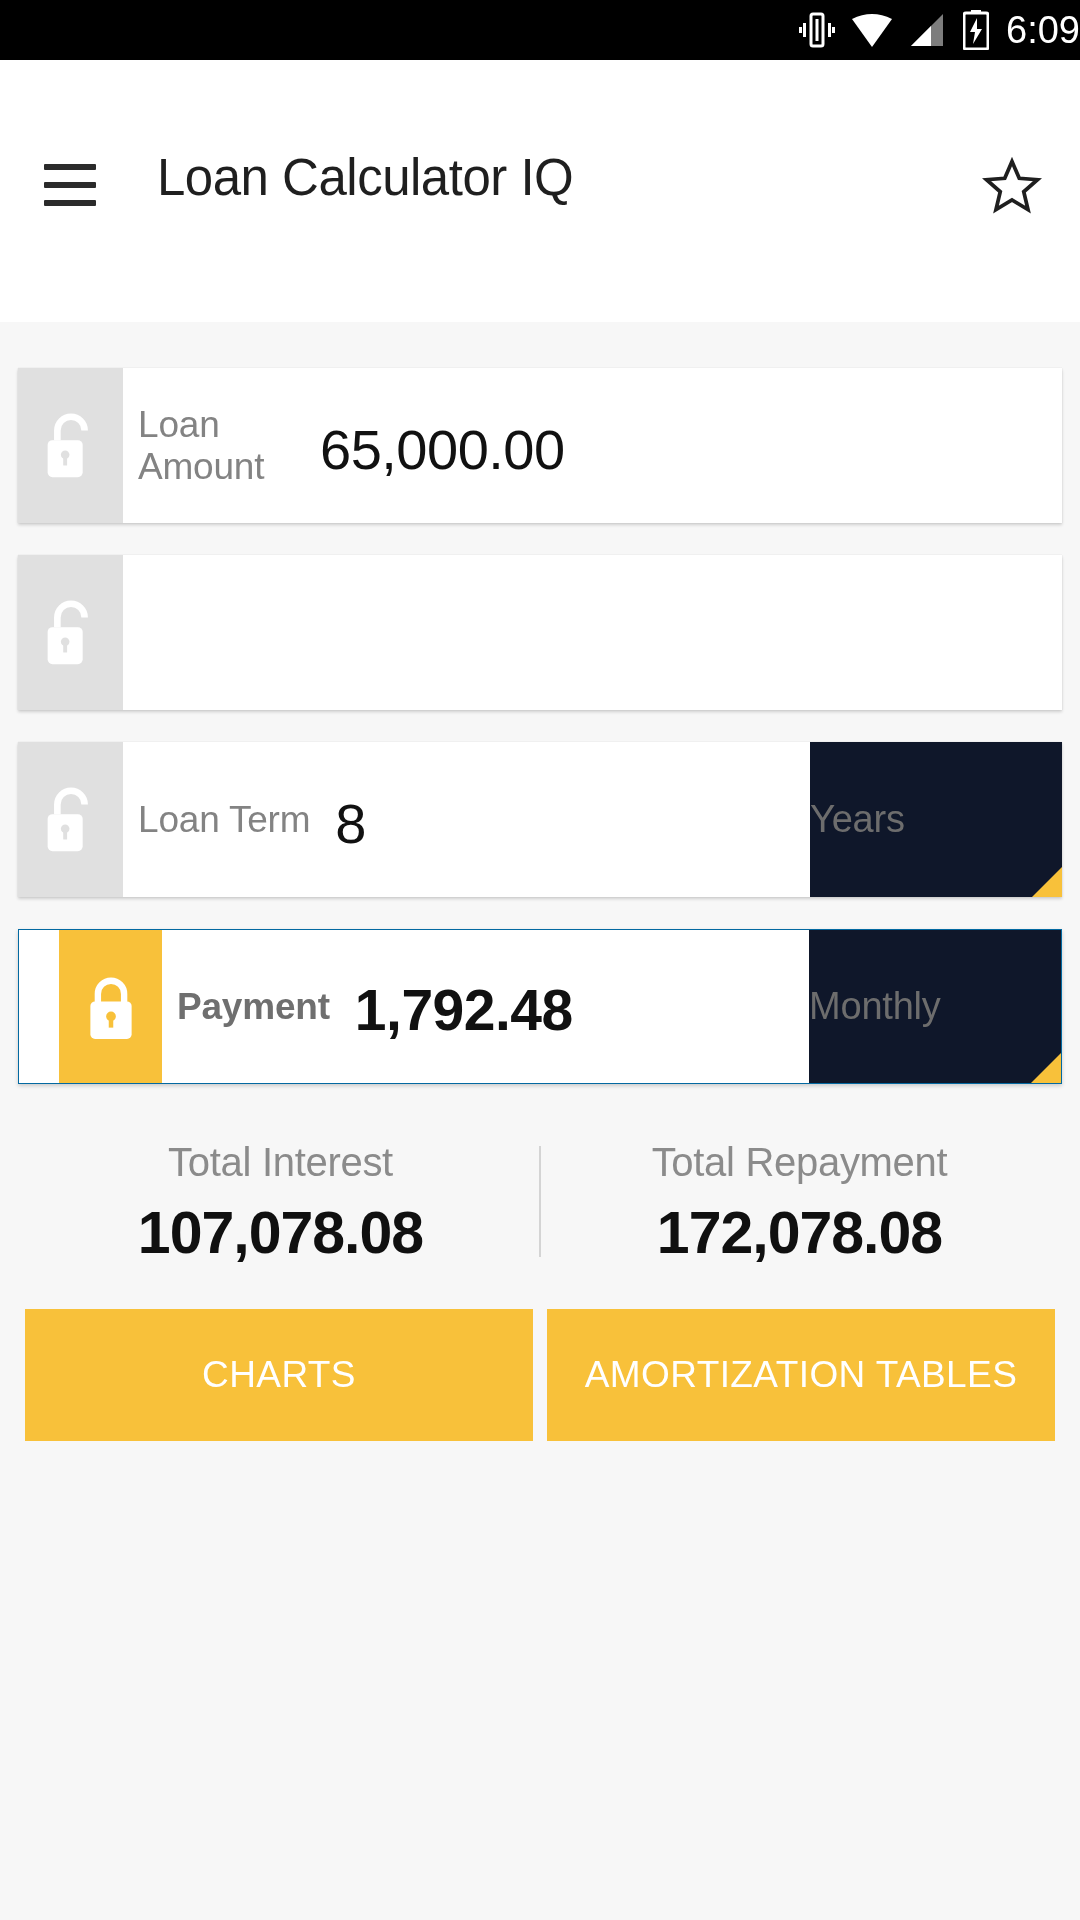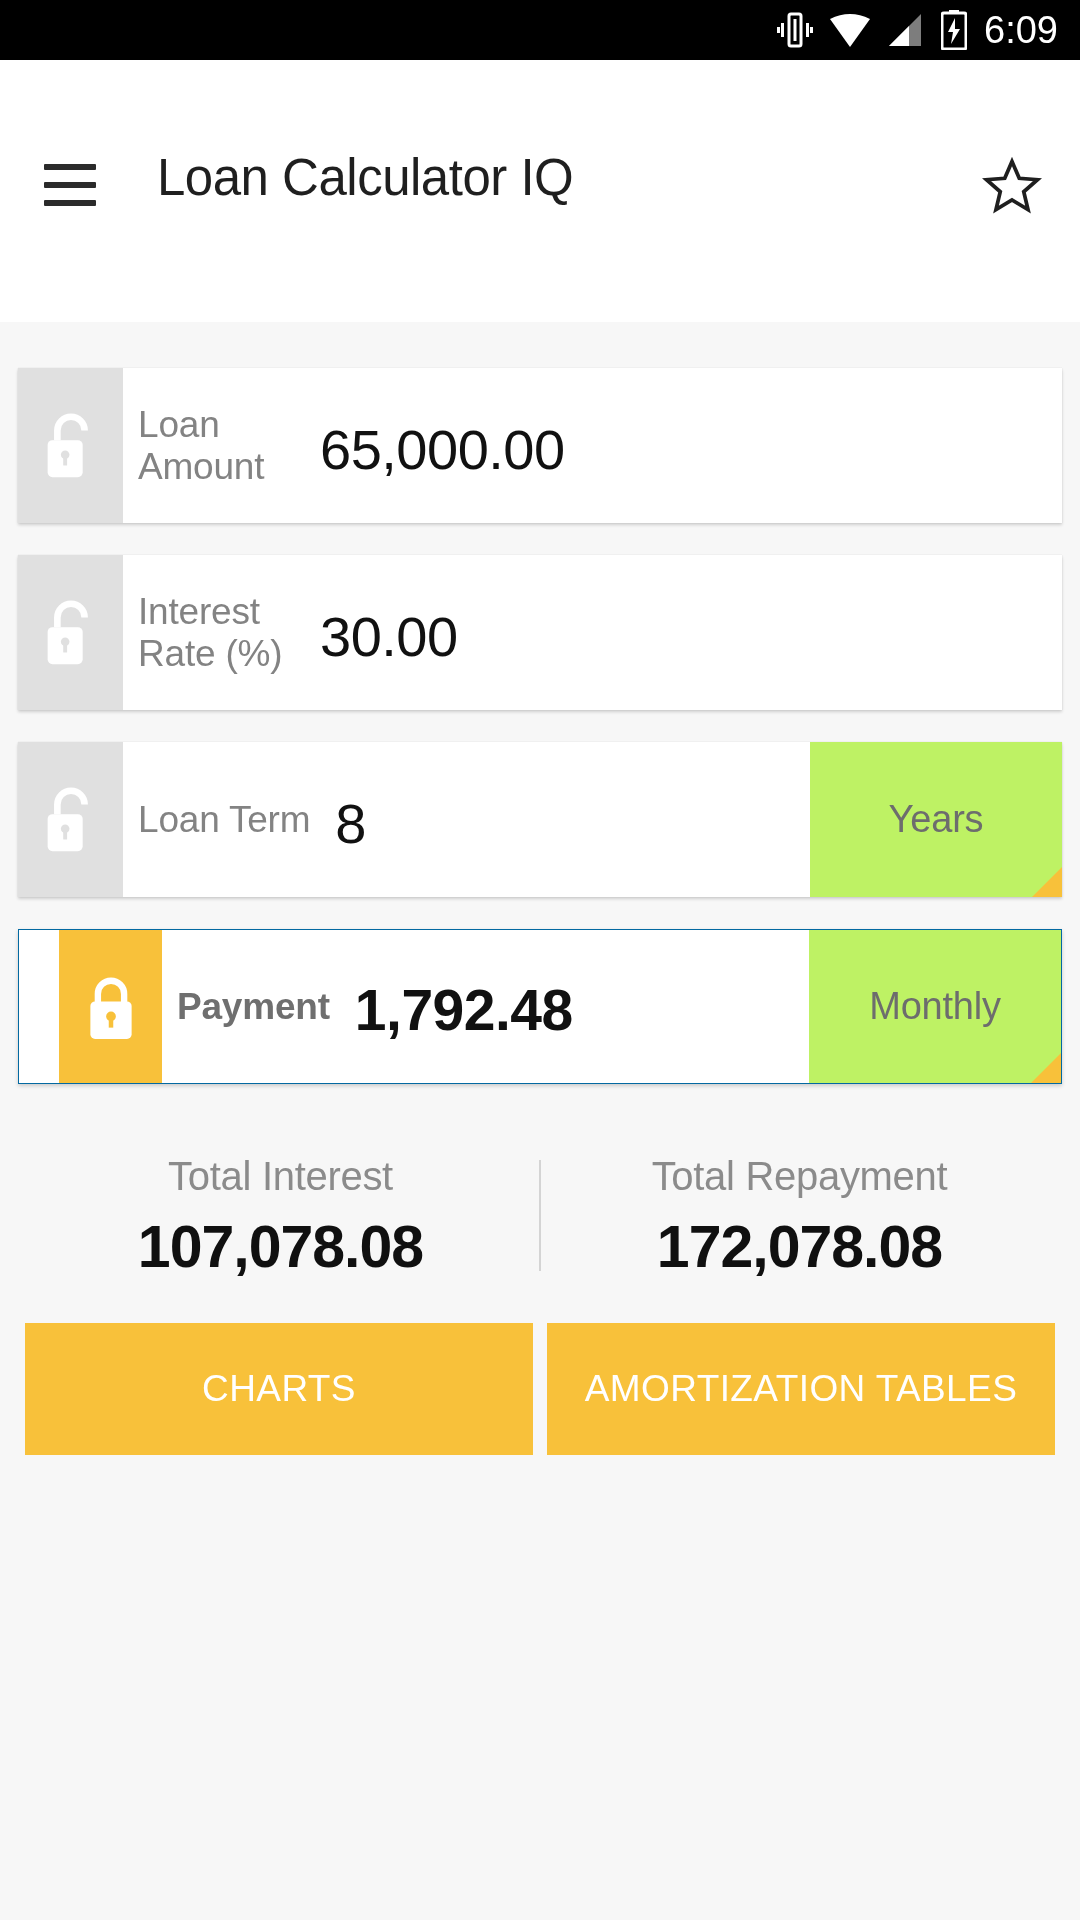--- a/index.html
+++ b/index.html
@@ -23,21 +23,20 @@
     flex-direction: column;
   }
 
   
   .status-bar {
     height: 60px;
     background: #000000;
     display: flex;
     align-items: center;
     justify-content: flex-end;
-    padding-right: 22px;
     box-sizing: border-box;
     flex: none;
   }
   .status-icons {
     display: flex;
     align-items: center;
     gap: 16px;
   }
   .status-icon svg { display: block; }
   .status-time {
@@ -169,24 +168,24 @@
     margin-top: 8px;
   }
   .field-value.bold {
     font-weight: bold;
     font-size: 57px;
   }
 
   .unit-cell {
     position: relative;
     width: 252px;
-    background: #bef264;
-    display: flex;
-    align-items: center;
-    justify-content: center;
+    background: #0f172a;
+    display: flex;
+    align-items: center;
+    justify-content: flex-start;
     flex: none;
     overflow: hidden;
   }
   .unit-label {
     color: #6d6d6d;
     font-size: 38px;
     letter-spacing: -0.2px;
   }
   .unit-corner {
     position: absolute;
@@ -196,21 +195,21 @@
     height: 0;
     border-style: solid;
     border-width: 0 0 30px 30px;
     border-color: transparent transparent #f8c13a transparent;
   }
 
   
   .totals {
     display: flex;
     align-items: stretch;
-    margin-top: 40px;
+    margin-top: 26px;
     padding: 0 4px;
     flex: none;
   }
   .total-block {
     flex: 1;
     display: flex;
     flex-direction: column;
     align-items: center;
     justify-content: center;
   }
@@ -337,24 +336,20 @@
 
     <div class="card">
       <div class="lock-cell">
         <svg width="64" height="74" viewBox="0 0 32 38">
           <path d="M9 16 L9 11 A7 7 0 0 1 23 11" fill="none" stroke="#ffffff" stroke-width="3.4" stroke-linecap="butt"></path>
           <rect x="4" y="16" width="18" height="19" rx="2.5" fill="#ffffff"></rect>
           <circle cx="13" cy="23.5" r="2.2" fill="#e0e0e0"></circle>
           <rect x="12" y="24" width="2" height="5" fill="#e0e0e0"></rect>
         </svg>
       </div>
-      <div class="field-cell">
-        <span class="field-label">Interest Rate (%)</span>
-        <span class="field-value">30.00</span>
-      </div>
     </div>
 
     <div class="card">
       <div class="lock-cell">
         <svg width="64" height="74" viewBox="0 0 32 38">
           <path d="M9 16 L9 11 A7 7 0 0 1 23 11" fill="none" stroke="#ffffff" stroke-width="3.4" stroke-linecap="butt"></path>
           <rect x="4" y="16" width="18" height="19" rx="2.5" fill="#ffffff"></rect>
           <circle cx="13" cy="23.5" r="2.2" fill="#e0e0e0"></circle>
           <rect x="12" y="24" width="2" height="5" fill="#e0e0e0"></rect>
         </svg>

